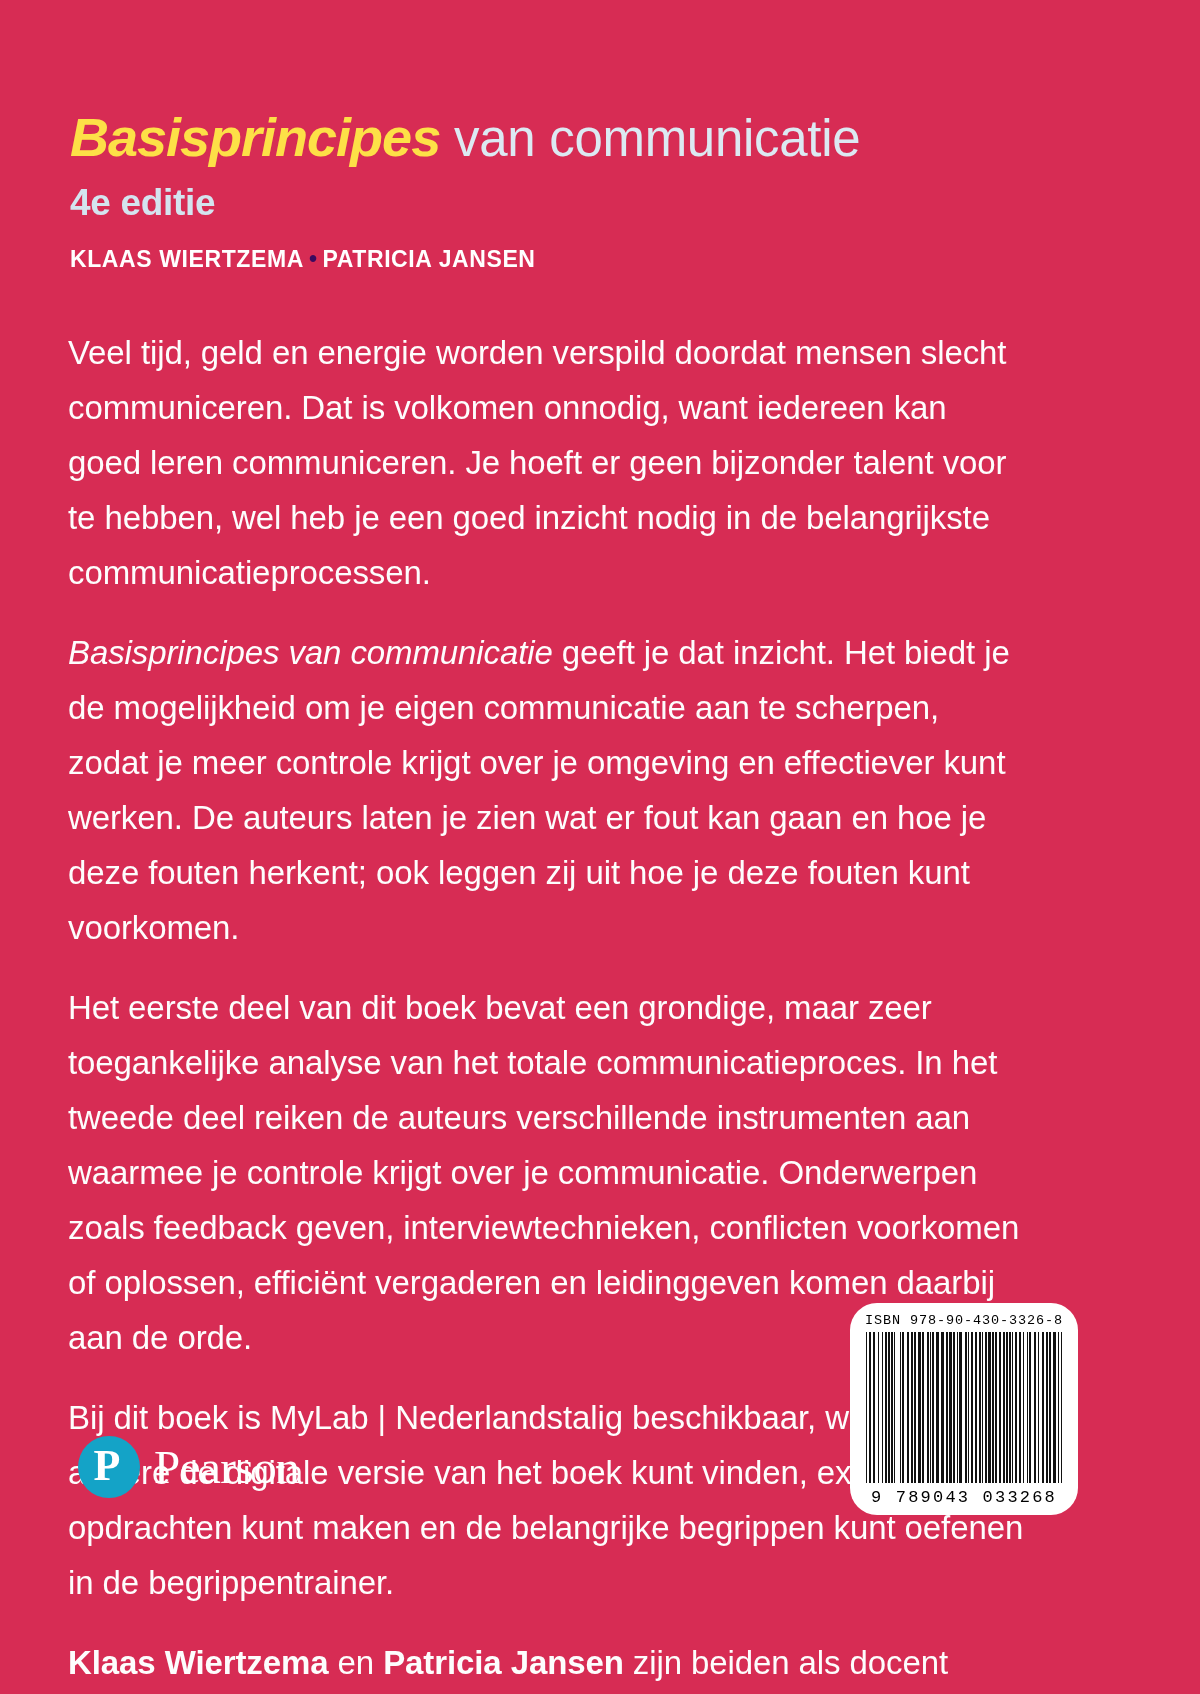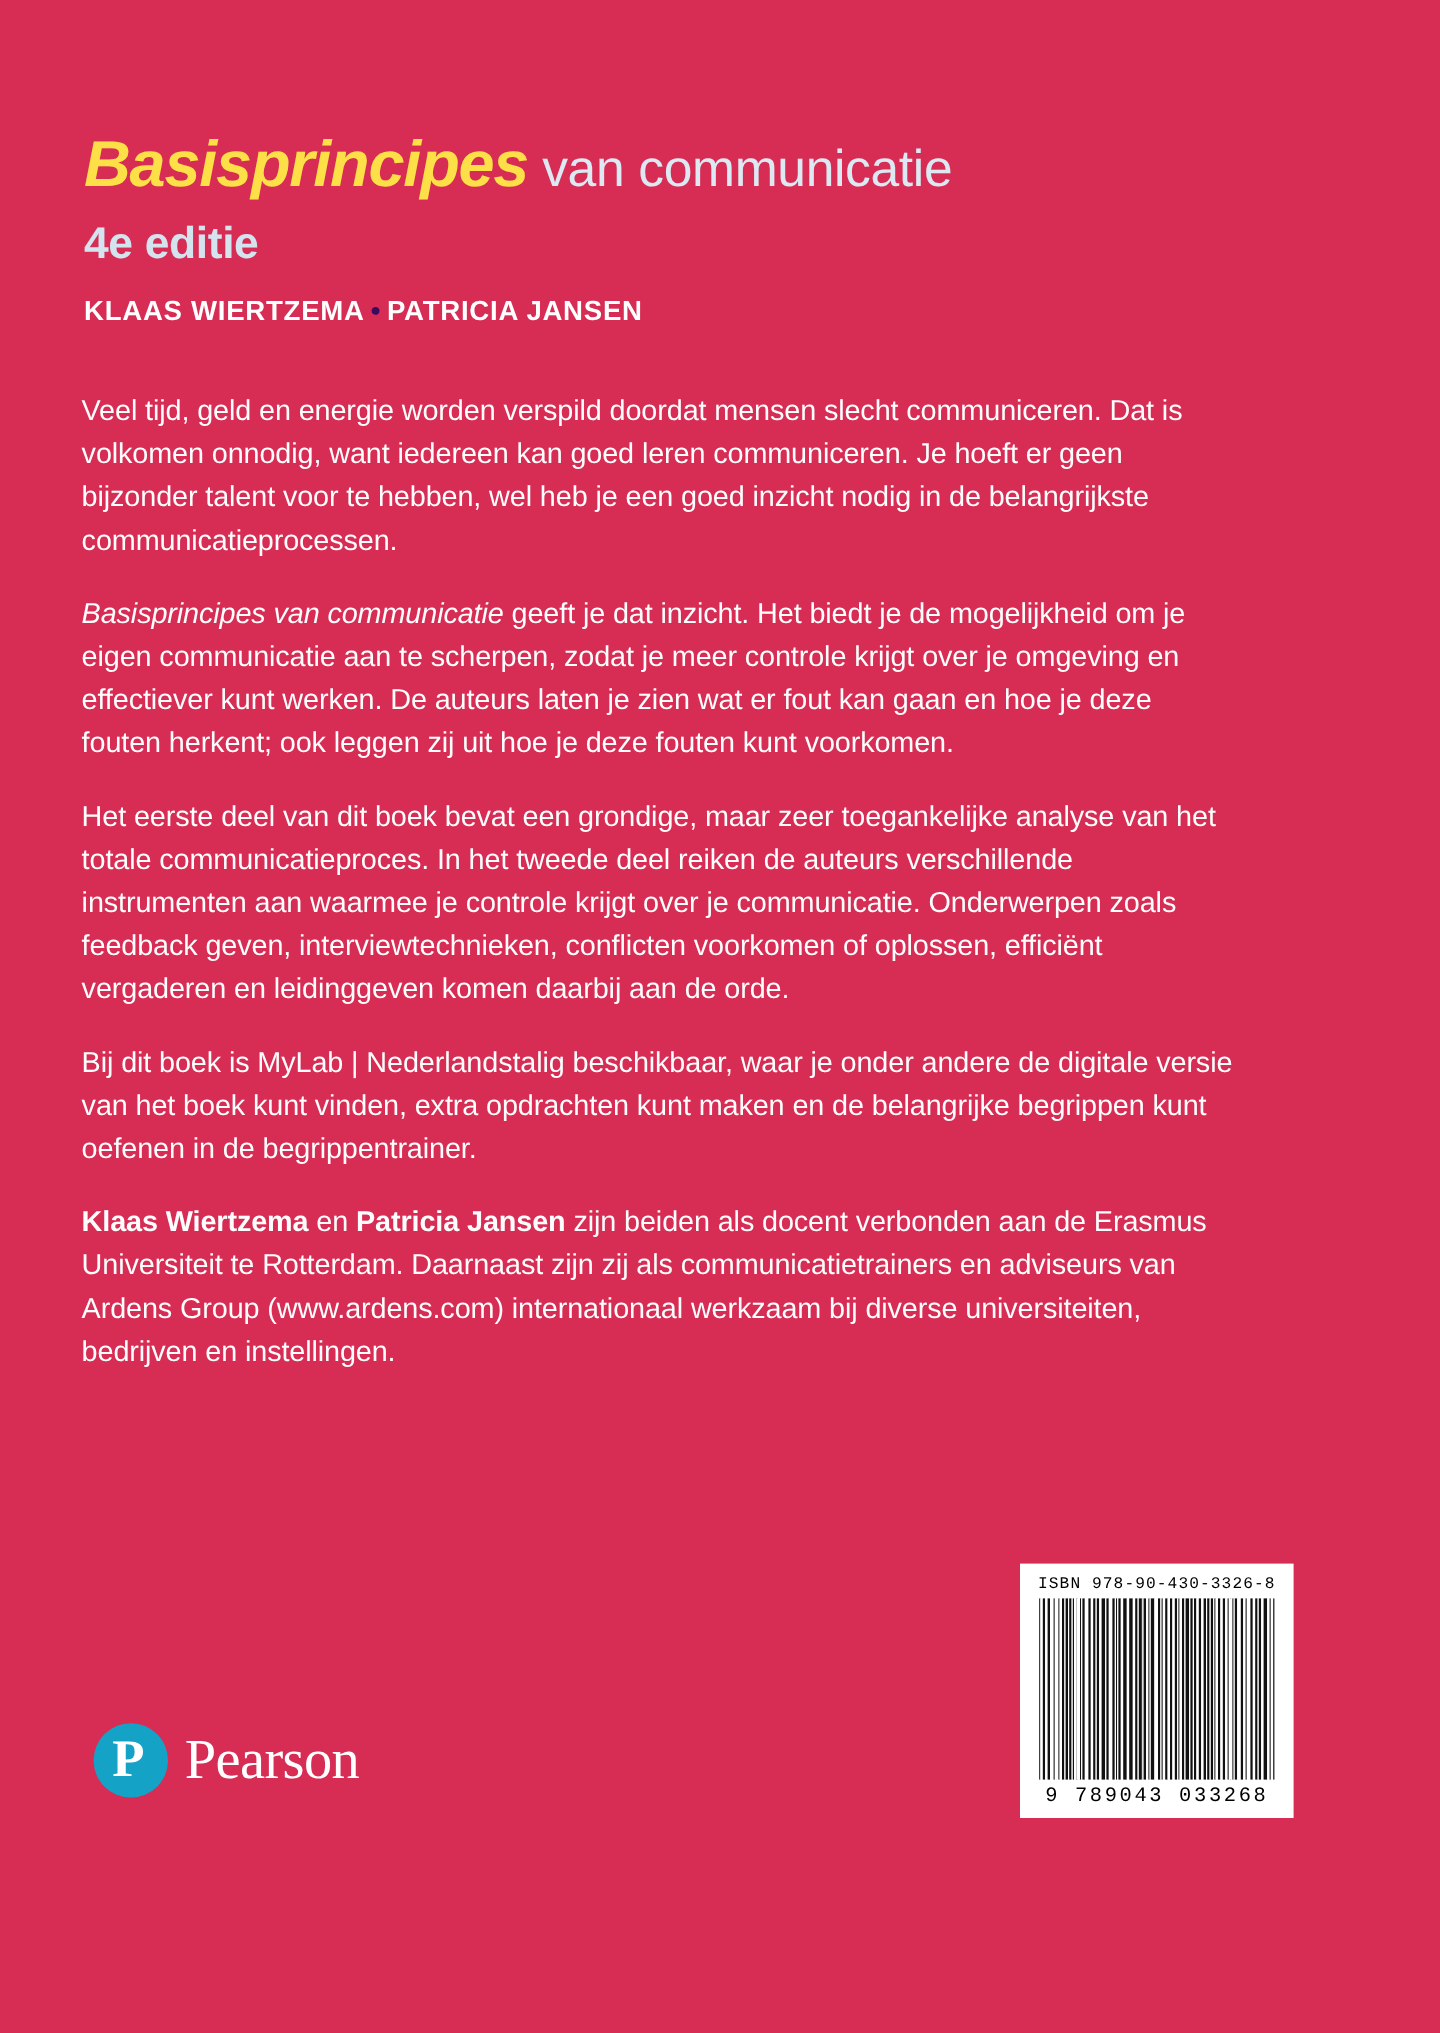--- a/index.html
+++ b/index.html
@@ -39,21 +39,21 @@
   .title-strong {
     font-weight: bold;
     font-style: italic;
     color: #fde047;
     font-size: 54px;
     letter-spacing: -1px;
   }
   .title-light {
     font-weight: normal;
     color: #dce9f2;
-    font-size: 43px;
+    font-size: 51px;
     letter-spacing: -0.3px;
   }
 
   .edition {
     margin-top: 16px;
     font-size: 37px;
     font-weight: bold;
     color: #d4e4ef;
     letter-spacing: -0.3px;
   }
@@ -74,22 +74,22 @@
   
   .blurb {
     position: absolute;
     left: 68px;
     top: 325px;
     width: 960px;
     color: #ffffff;
   }
 
   .blurb p {
-    font-size: 24px;
-    line-height: 36px;
+    font-size: 33px;
+    line-height: 55px;
     margin-bottom: 25px;
     color: #fdfdfd;
     font-weight: 400;
     letter-spacing: -0.1px;
   }
   .blurb p:last-child { margin-bottom: 0; }
 
   .blurb em { font-style: italic; }
   .blurb strong { font-weight: bold; }
 
@@ -150,20 +150,21 @@
   .barcode-box {
     position: absolute;
     left: 850px;
     top: 1303px;
     width: 228px;
     height: 212px;
     background: #ffffff;
     padding: 10px 12px 8px 12px;
     display: flex;
     flex-direction: column;
+    border-radius: 27px;
   }
   .isbn-text {
     font-family: "Liberation Mono", "DejaVu Sans Mono", monospace;
     font-size: 13.5px;
     color: #000000;
     letter-spacing: 0.9px;
     text-align: center;
     margin-bottom: 4px;
     white-space: nowrap;
   }

